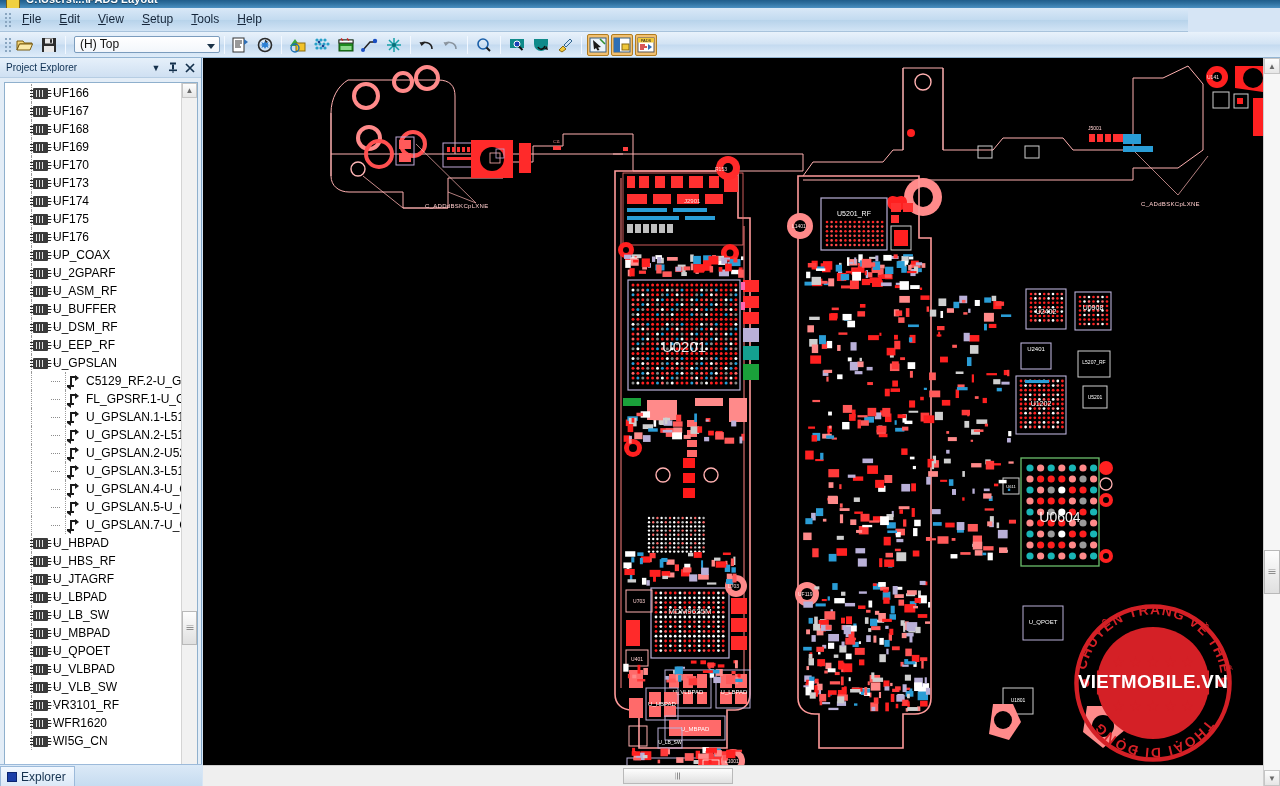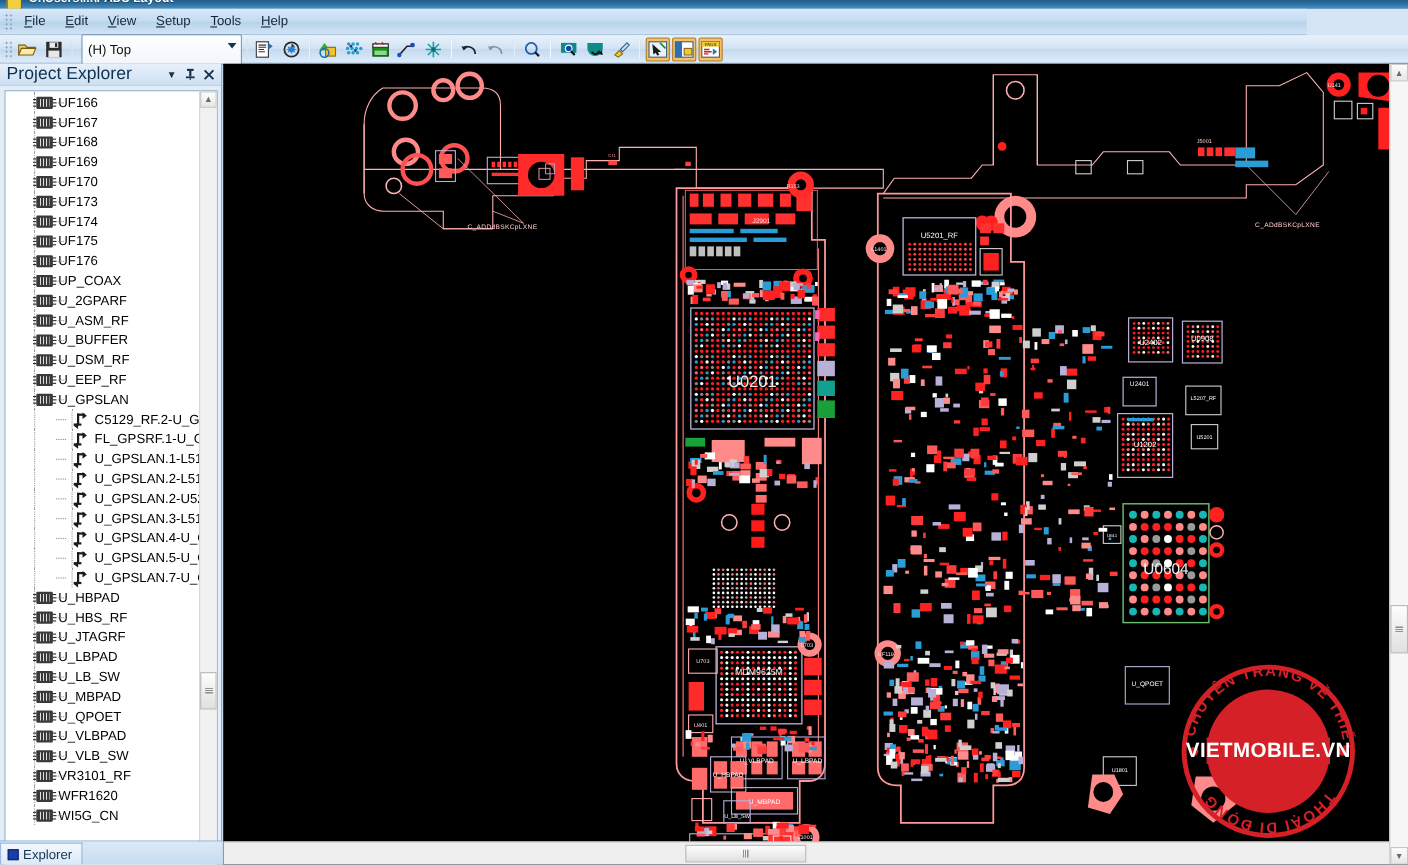--- a/index.html
+++ b/index.html
@@ -59,43 +59,43 @@
   .tb-btn {
     width: 22px; height: 22px; margin: 0 1px;
     display: flex; align-items: center; justify-content: center;
     border: 1px solid transparent; border-radius: 2px;
     flex: 0 0 auto; cursor: default;
   }
   .tb-btn.pressed { background: #f2c070; border-color: #b07c20; }
   .tb-sep { width: 1px; height: 18px; background: #9bb8d3; margin: 0 4px;
             border-right: 1px solid #f2f8ff; flex: 0 0 auto; }
   .combo {
-    width: 146px; height: 28px; margin-left: 4px;
+    width: 146px; height: 17px; margin-left: 4px;
     background: linear-gradient(to bottom,#ffffff,#f2f6fb);
     border: 1px solid #7b9cbd; border-radius: 2px;
-    display: flex; align-items: center; position: relative;
+    display: flex; position: relative;
     font-size: 12px; color: #111; padding-left: 5px; flex: 0 0 auto;
   }
   .combo .arrow {
     position: absolute; right: 4px; top: 7px;
     width: 0; height: 0; border-left: 4px solid transparent;
     border-right: 4px solid transparent; border-top: 5px solid #1b3348;
   }
 
   
   .dock {
     position: absolute; left: 0; top: 58px; width: 202px; height: 728px;
     background: #e3edf7; border-right: 1px solid #7fa4c6;
   }
   .dock-title {
     height: 20px; background: linear-gradient(to bottom,#e6f0fa,#cfe0f2);
     display: flex; align-items: center; padding: 0 4px 0 6px;
     border-bottom: 1px solid #b6cde3;
   }
-  .dock-title .t { flex: 1; font-size: 16px; color: #0d2f52; font-weight: normal; }
+  .dock-title .t { flex: 1; font-size: 10px; color: #0d2f52; font-weight: normal; }
   .dock-btn { width: 14px; height: 14px; margin-left: 3px; display:flex;
               align-items:center; justify-content:center; color:#14304c; font-size:11px;
               cursor: default; }
 
   .tree-wrap {
     position: absolute; left: 4px; top: 24px; width: 194px; height: 722px;
     background: #ffffff; border: 1px solid #8fb0cd; overflow: hidden;
   }
   .tree-scroll { position: absolute; left:0; top:0; right:16px; bottom:16px; overflow:hidden; }
   .tree { padding-top: 1px; }

